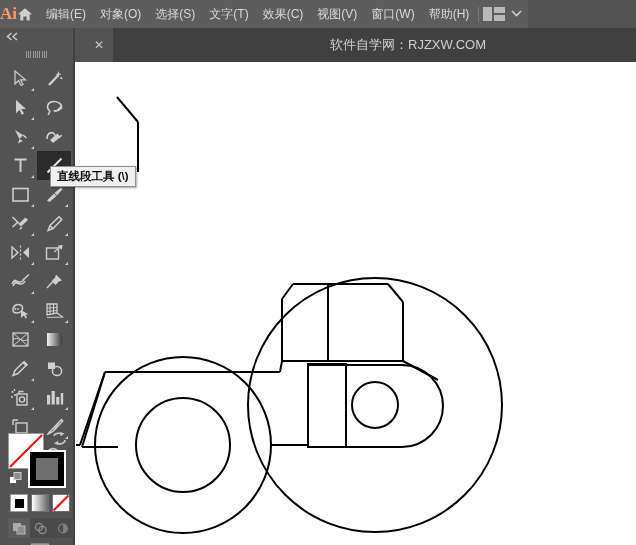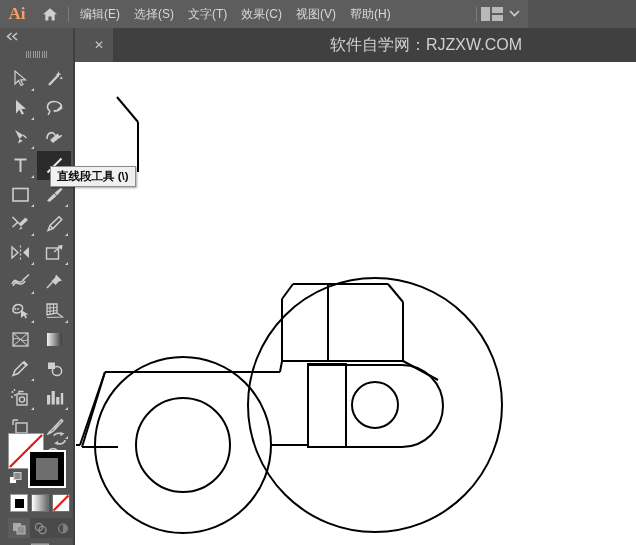--- a/index.html
+++ b/index.html
@@ -39,21 +39,21 @@
     position:absolute;left:0;top:0;width:75px;height:34px;background:#535353;
   }
   .tab{
     position:absolute;left:75px;top:0;height:34px;background:#535353;
     display:flex;align-items:center;padding:0 9px;box-sizing:border-box;
   }
   .tab-title{color:#d5d5d5;font-size:11.5px;white-space:nowrap;}
   .tab-close{color:#c8c8c8;font-size:12px;margin-left:10px;line-height:1;}
   .tab-note{
     position:absolute;left:330px;top:0;height:34px;display:flex;align-items:center;
-    color:#d0d0d0;font-size:16px;white-space:nowrap;
+    color:#d0d0d0;font-size:13px;white-space:nowrap;
   }
 
   
   .toolpanel{
     position:absolute;left:0;top:28px;width:75px;height:517px;background:#535353;
     box-sizing:border-box;
   }
   .tp-head{
     position:absolute;left:0;top:0;width:73px;height:18px;
     background:#535353;display:flex;align-items:center;padding-left:6px;box-sizing:border-box;
@@ -145,24 +145,26 @@
   <div class="menubar">
     <div class="ai-logo">Ai</div>
     <div class="home-btn">
       <svg width="16" height="15" viewBox="0 0 16 15">
         <path d="M8 1.2 L15 7.3 L12.7 7.3 L12.7 13.6 L9.6 13.6 L9.6 9.6 L6.4 9.6 L6.4 13.6 L3.3 13.6 L3.3 7.3 L1 7.3 Z" fill="#cfcfcf"></path>
       </svg>
     </div>
     <div class="menu-sep"></div>
 
     <div class="menu-item">编辑(E)</div>
+    <div class="menu-item">对象(O)</div>
     <div class="menu-item">选择(S)</div>
     <div class="menu-item">文字(T)</div>
     <div class="menu-item">效果(C)</div>
     <div class="menu-item">视图(V)</div>
+    <div class="menu-item">窗口(W)</div>
     <div class="menu-item">帮助(H)</div>
 
     <div class="menu-right">
       <div class="menu-sep"></div>
       <div class="panel-ico">
         <svg width="22" height="14" viewBox="0 0 22 14">
           <rect x="0" y="0" width="9" height="14" fill="#b9b9b9"></rect>
           <rect x="11" y="0" width="11" height="6" fill="#b9b9b9"></rect>
           <rect x="11" y="8" width="11" height="6" fill="#b9b9b9"></rect>
         </svg>

